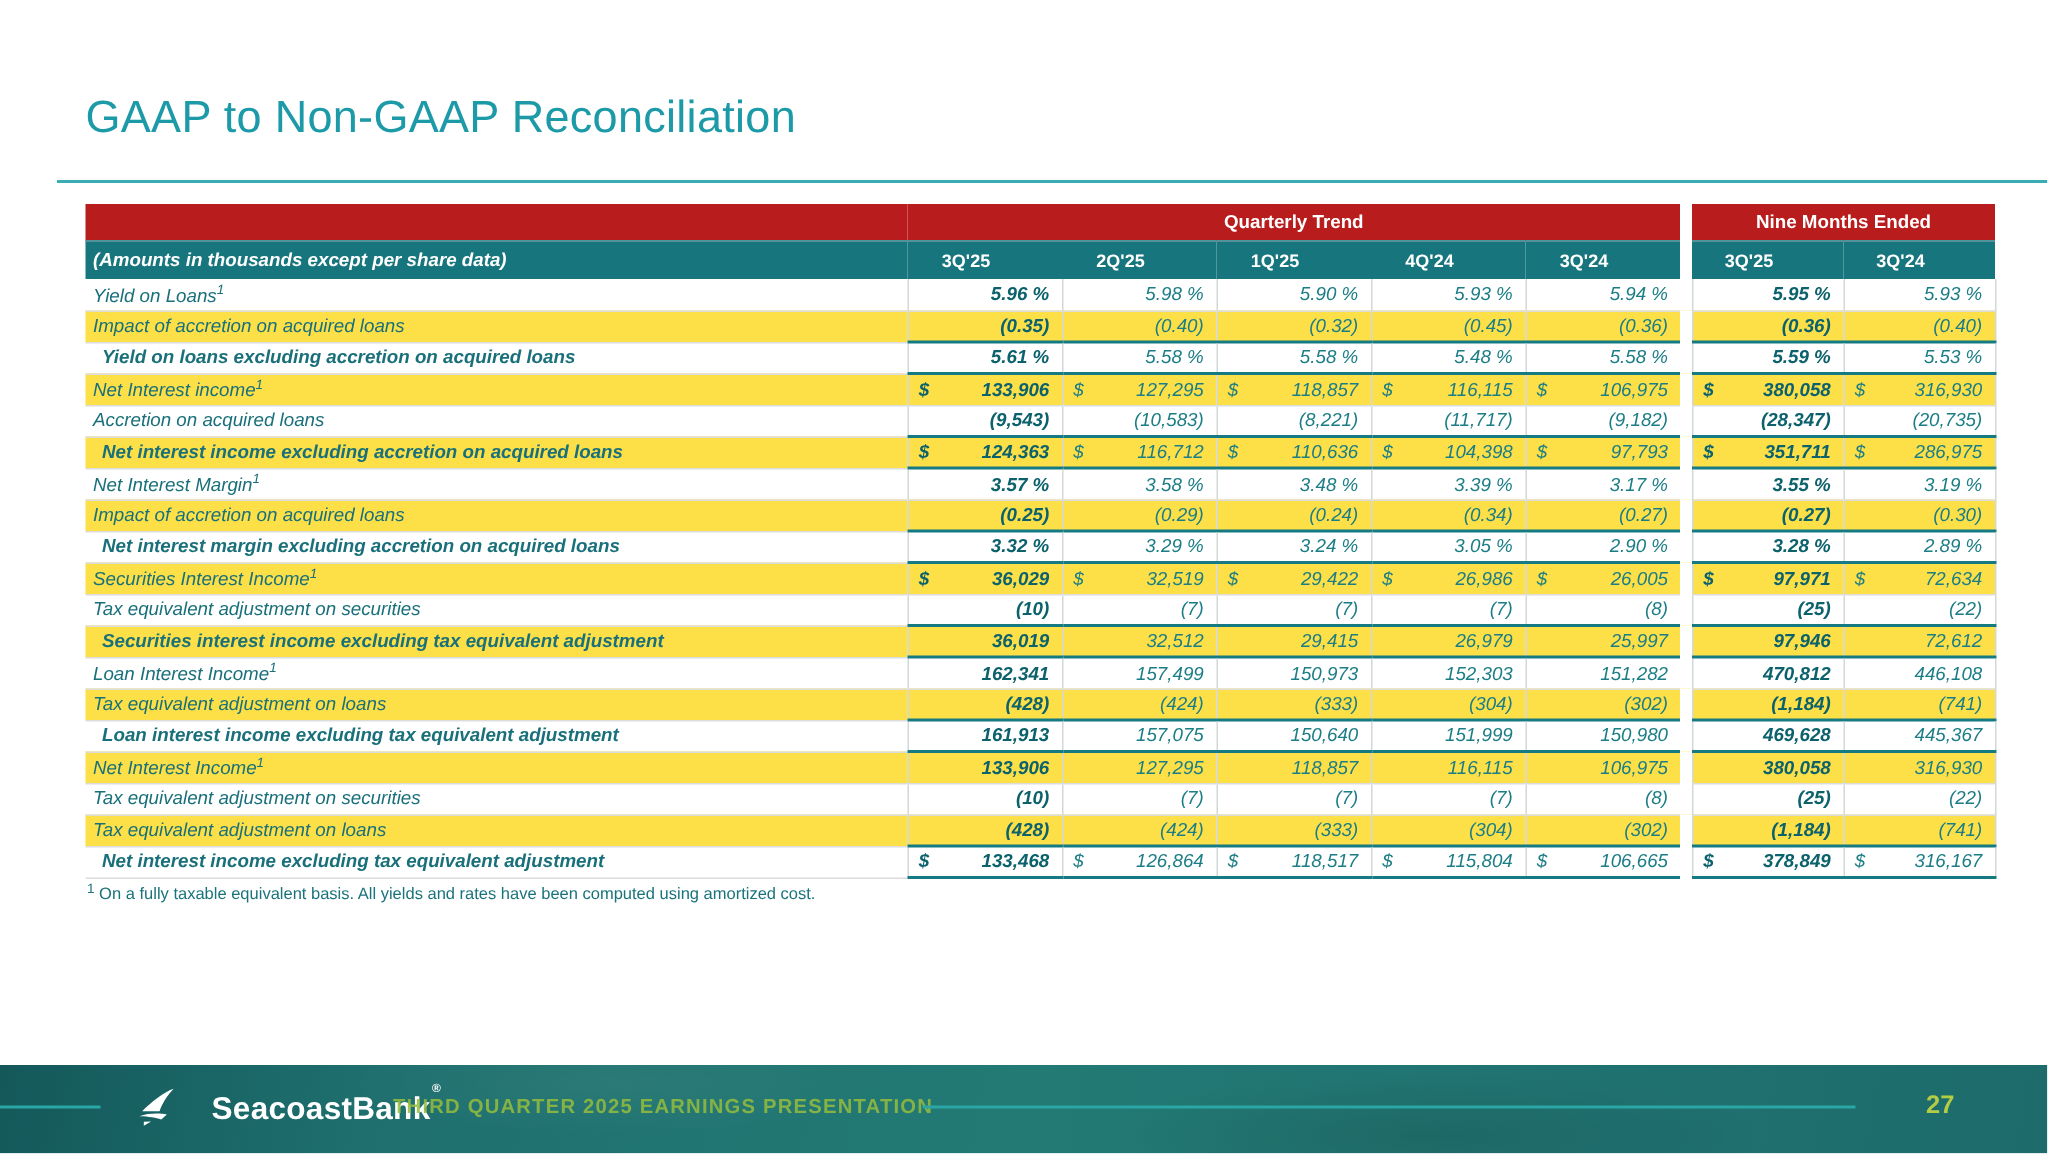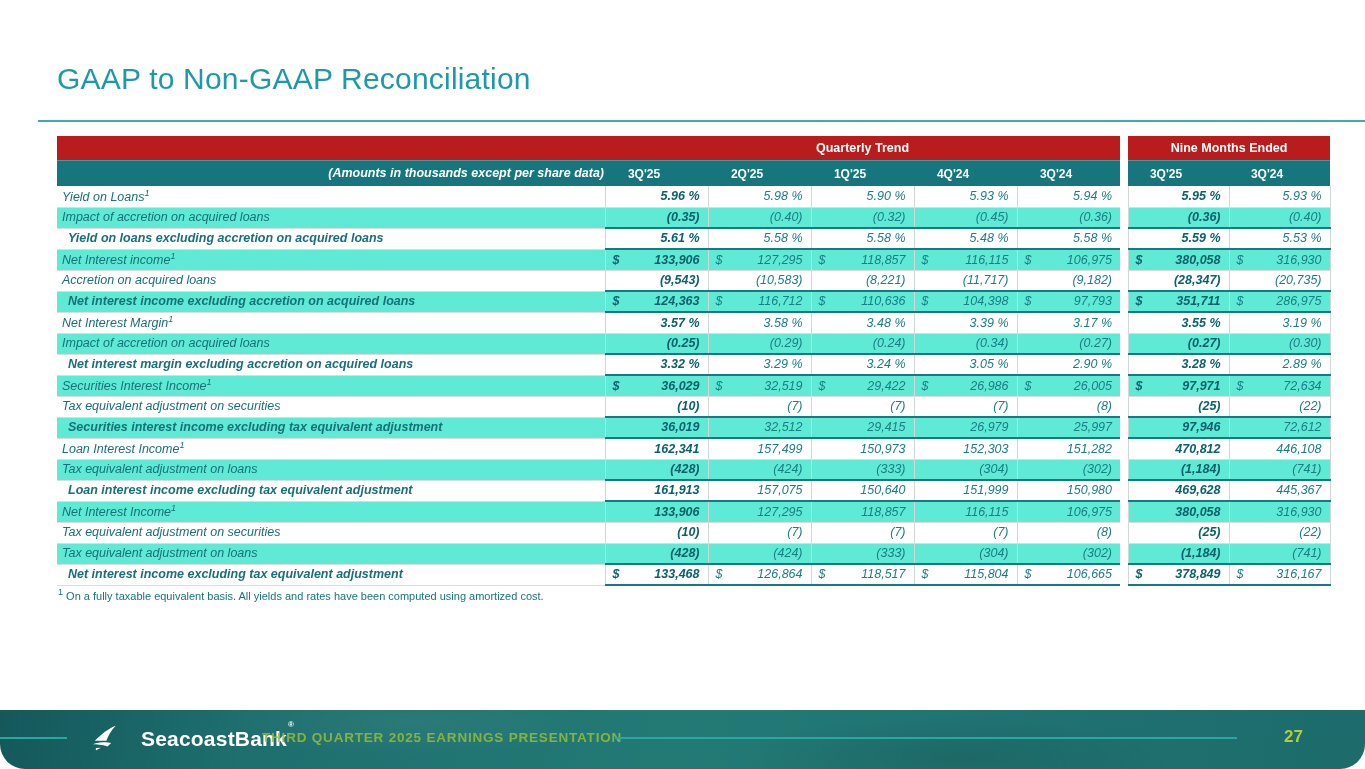--- a/index.html
+++ b/index.html
@@ -1,18 +1,18 @@
 <!DOCTYPE html>
 <html><head>
 <meta charset="utf-8">
 <style>
   html,body { margin:0; padding:0; background:#fff; }
   .page {
     position:relative; width:1365px; height:769px; background:#ffffff;
-    font-family:"Liberation Sans", sans-serif; overflow:hidden;border-radius:25px;
+    font-family:"Liberation Sans", sans-serif; overflow:hidden;
   }
   
   .title {
     position:absolute; left:57px; top:62px;
     font-size:30px; color:#1d9aa8; letter-spacing:0.2px;
   }
   .title-rule {
     position:absolute; left:38px; right:0; top:120px; height:2px; background:#3aacb4;
   }
   
@@ -21,28 +21,28 @@
     border-collapse:collapse; table-layout:fixed;
     font-size:12.5px; line-height:1;
   }
   table.recon th, table.recon td { margin:0; vertical-align:middle; }
   
   tr.hdrA th { background:#b91c1c; height:22px; border-bottom:1px solid #46989f; }
   tr.hdrB th { background:#17767d; height:23px; }
   th.group { color:#fff; font-weight:bold; text-align:center; font-size:12.5px; }
   th.lbl-spacer { border:none; }
   th.lblh {
-    color:#fff; font-weight:bold; font-style:italic; text-align:right;
+    color:#fff; font-weight:bold; font-style:italic; text-align:left;
     padding-left:5px; font-size:12.5px;
   }
   th.colh { color:#fff; font-weight:bold; text-align:center; padding-right:26px; font-size:12px; }
   th.gapc, td.gapc { background:#ffffff !important; border:none !important; padding:0; }
   
   tbody tr { height:21px; background:#ffffff;font-style:italic; }
-  tbody tr.stripe { background:#5eead4; }
+  tbody tr.stripe { background:#fde047; }
   tbody tr.stripe td.gapc { background:#ffffff; }
   td.lbl {
     color:#19707a; text-align:left; padding-left:5px;
     border-bottom:1px solid #dcdcdc;
   }
   td.lbl.boldlbl { font-weight:bold; padding-left:11px;margin-top:36px; }
   td.lbl sup, .fnote sup, .title sup { font-size:9px; }
   td.val {
     color:#1b7d85; text-align:right; padding-right:8px;
     border-bottom:1px solid #dcdcdc; border-left:1px solid #d2d7d7;

